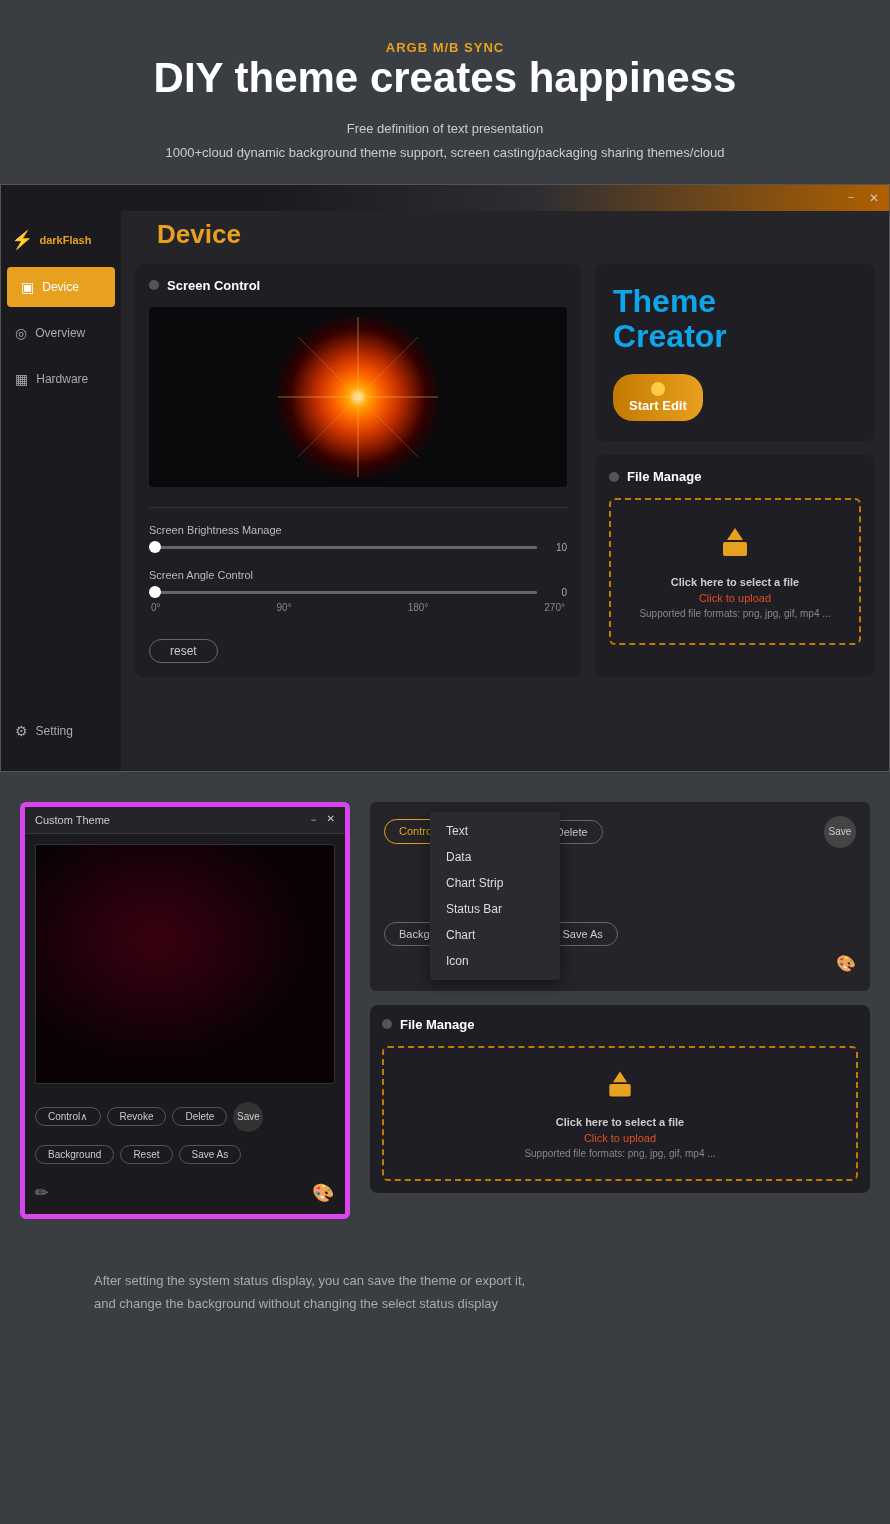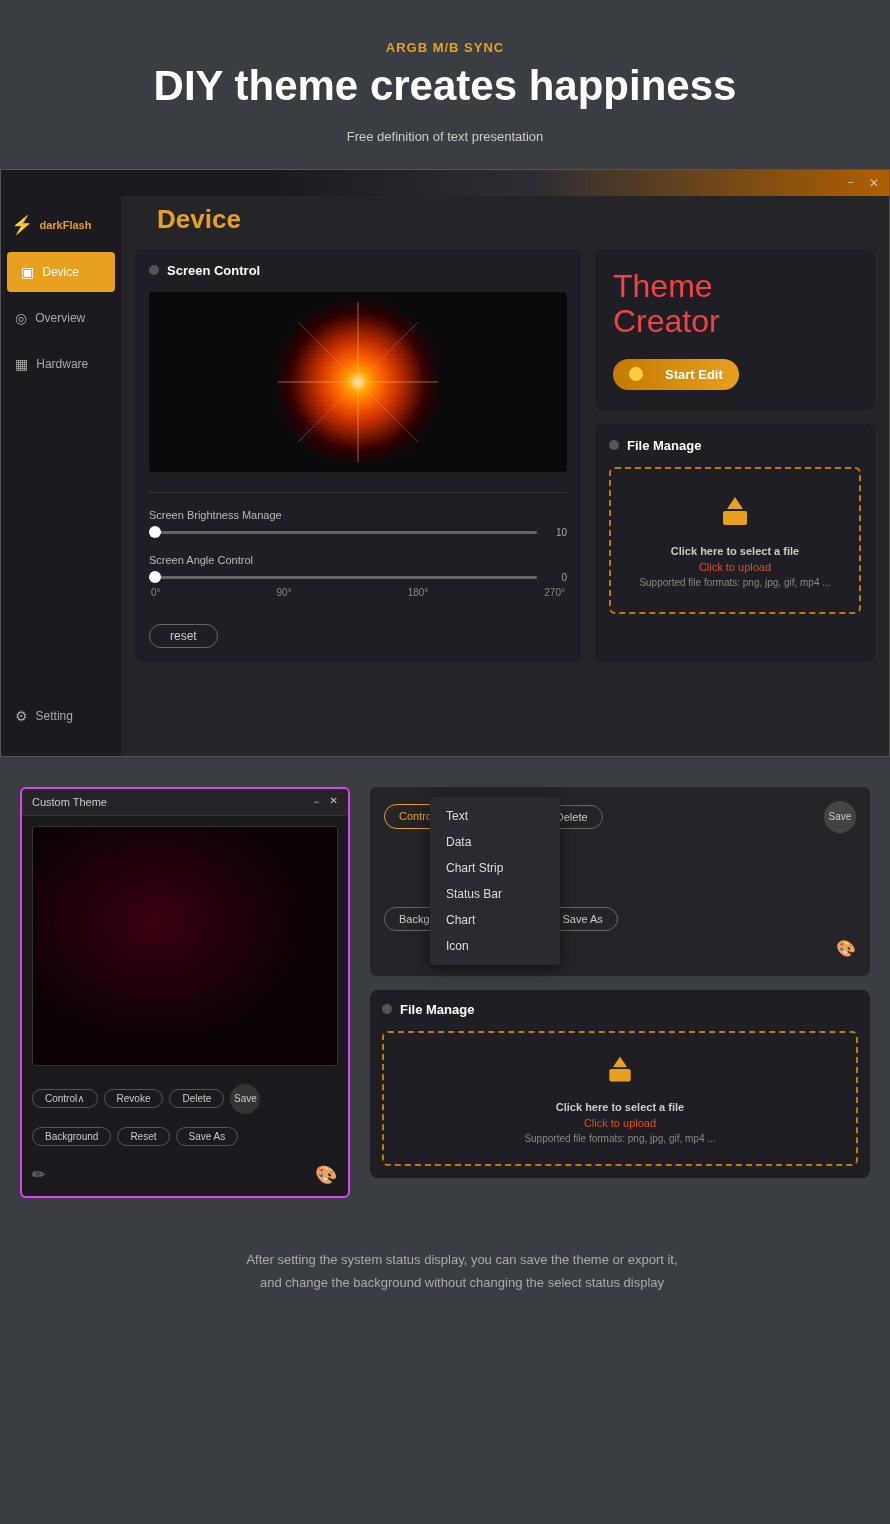--- a/index.html
+++ b/index.html
@@ -15,21 +15,20 @@
     .top-section {
       text-align: center;
       padding: 40px 60px 20px;
       background: #3a3d42;
     }
     .argb-label {
       color: #e8a020;
       font-size: 13px;
       font-weight: bold;
       letter-spacing: 1px;
-      margin-bottom: 8px;
     }
     .main-title {
       font-size: 42px;
       font-weight: bold;
       color: #fff;
       margin-bottom: 16px;
       line-height: 1.1;
     }
     .subtitle {
       font-size: 13px;
@@ -196,37 +195,38 @@
       gap: 14px;
     }
     .theme-card {
       background: #1e1e24;
       border-radius: 8px;
       padding: 20px 18px;
       flex: 0 0 auto;
     }
     .theme-title {
       font-size: 32px;
-      font-weight: normal;
-      color: #ef4444;
+      font-weight: bold;
+      color: #0ea5e9;
       line-height: 1.1;
       margin-bottom: 20px;
     }
     .start-edit-btn {
       display: flex;
       align-items: center;
-      gap: 22px;
+      gap: 2px;
       background: linear-gradient(90deg, #c47a00, #e8a020);
       border-radius: 20px;
       padding: 8px 16px;
       cursor: pointer;
       font-size: 13px;
       color: #fff;
       font-weight: bold;
       width: fit-content;
+      flex-direction: column;
     }
     .start-edit-btn .btn-dot {
       width: 14px;
       height: 14px;
       background: #ffcc44;
       border-radius: 50%;
     }
 
     .file-manage-card {
       background: #1e1e24;
@@ -269,21 +269,21 @@
       display: flex;
       gap: 20px;
       justify-content: center;
     }
 
     
     .custom-theme-window {
       background: #1a1a1f;
       border-radius: 6px;
       width: 330px;
-      border: 2px solid #d946ef;
+      border: 5px solid #d946ef;
       overflow: hidden;
     }
     .custom-title-bar {
       background: #252529;
       padding: 6px 10px;
       display: flex;
       justify-content: space-between;
       align-items: center;
       font-size: 11px;
       color: #ccc;
@@ -410,21 +410,21 @@
     .file-drop-zone-sm {
       border: 2px dashed #c47a00;
       border-radius: 6px;
       padding: 20px 12px;
       text-align: center;
       margin-top: 8px;
     }
 
     
     .bottom-text {
-      text-align: center;
+      text-align: left;
       padding: 20px 60px 30px;
       font-size: 13px;
       color: #aaa;
       line-height: 1.8;
       background: #3a3d42;
       margin-left: 34px;
     }
     .device-title-bar {
       margin-left: 20px;
       font-size: 26px;
@@ -447,20 +447,21 @@
     }
   </style>
 </head>
 <body>
 
 <div class="top-section">
   <div class="argb-label">ARGB M/B SYNC</div>
   <div class="main-title">DIY theme creates happiness</div>
   <div class="subtitle">
     <div>Free definition of text presentation</div>
+    <div>1000+cloud dynamic background theme support, screen casting/packaging sharing themes/cloud</div>
   </div>
 </div>
 
 <div style="margin: 0; border: 1px solid #555; overflow: hidden;">
 
   <div style="background: linear-gradient(90deg, #1a1a1f 30%, #2d2d33 60%, #b06000 100%); height: 26px; display: flex; align-items: center; justify-content: flex-end; padding-right: 10px;">
     <span style="color:#ccc;font-size:12px;margin-right:12px;cursor:pointer;">－</span>
     <span style="color:#ccc;font-size:12px;cursor:pointer;">✕</span>
   </div>
 

